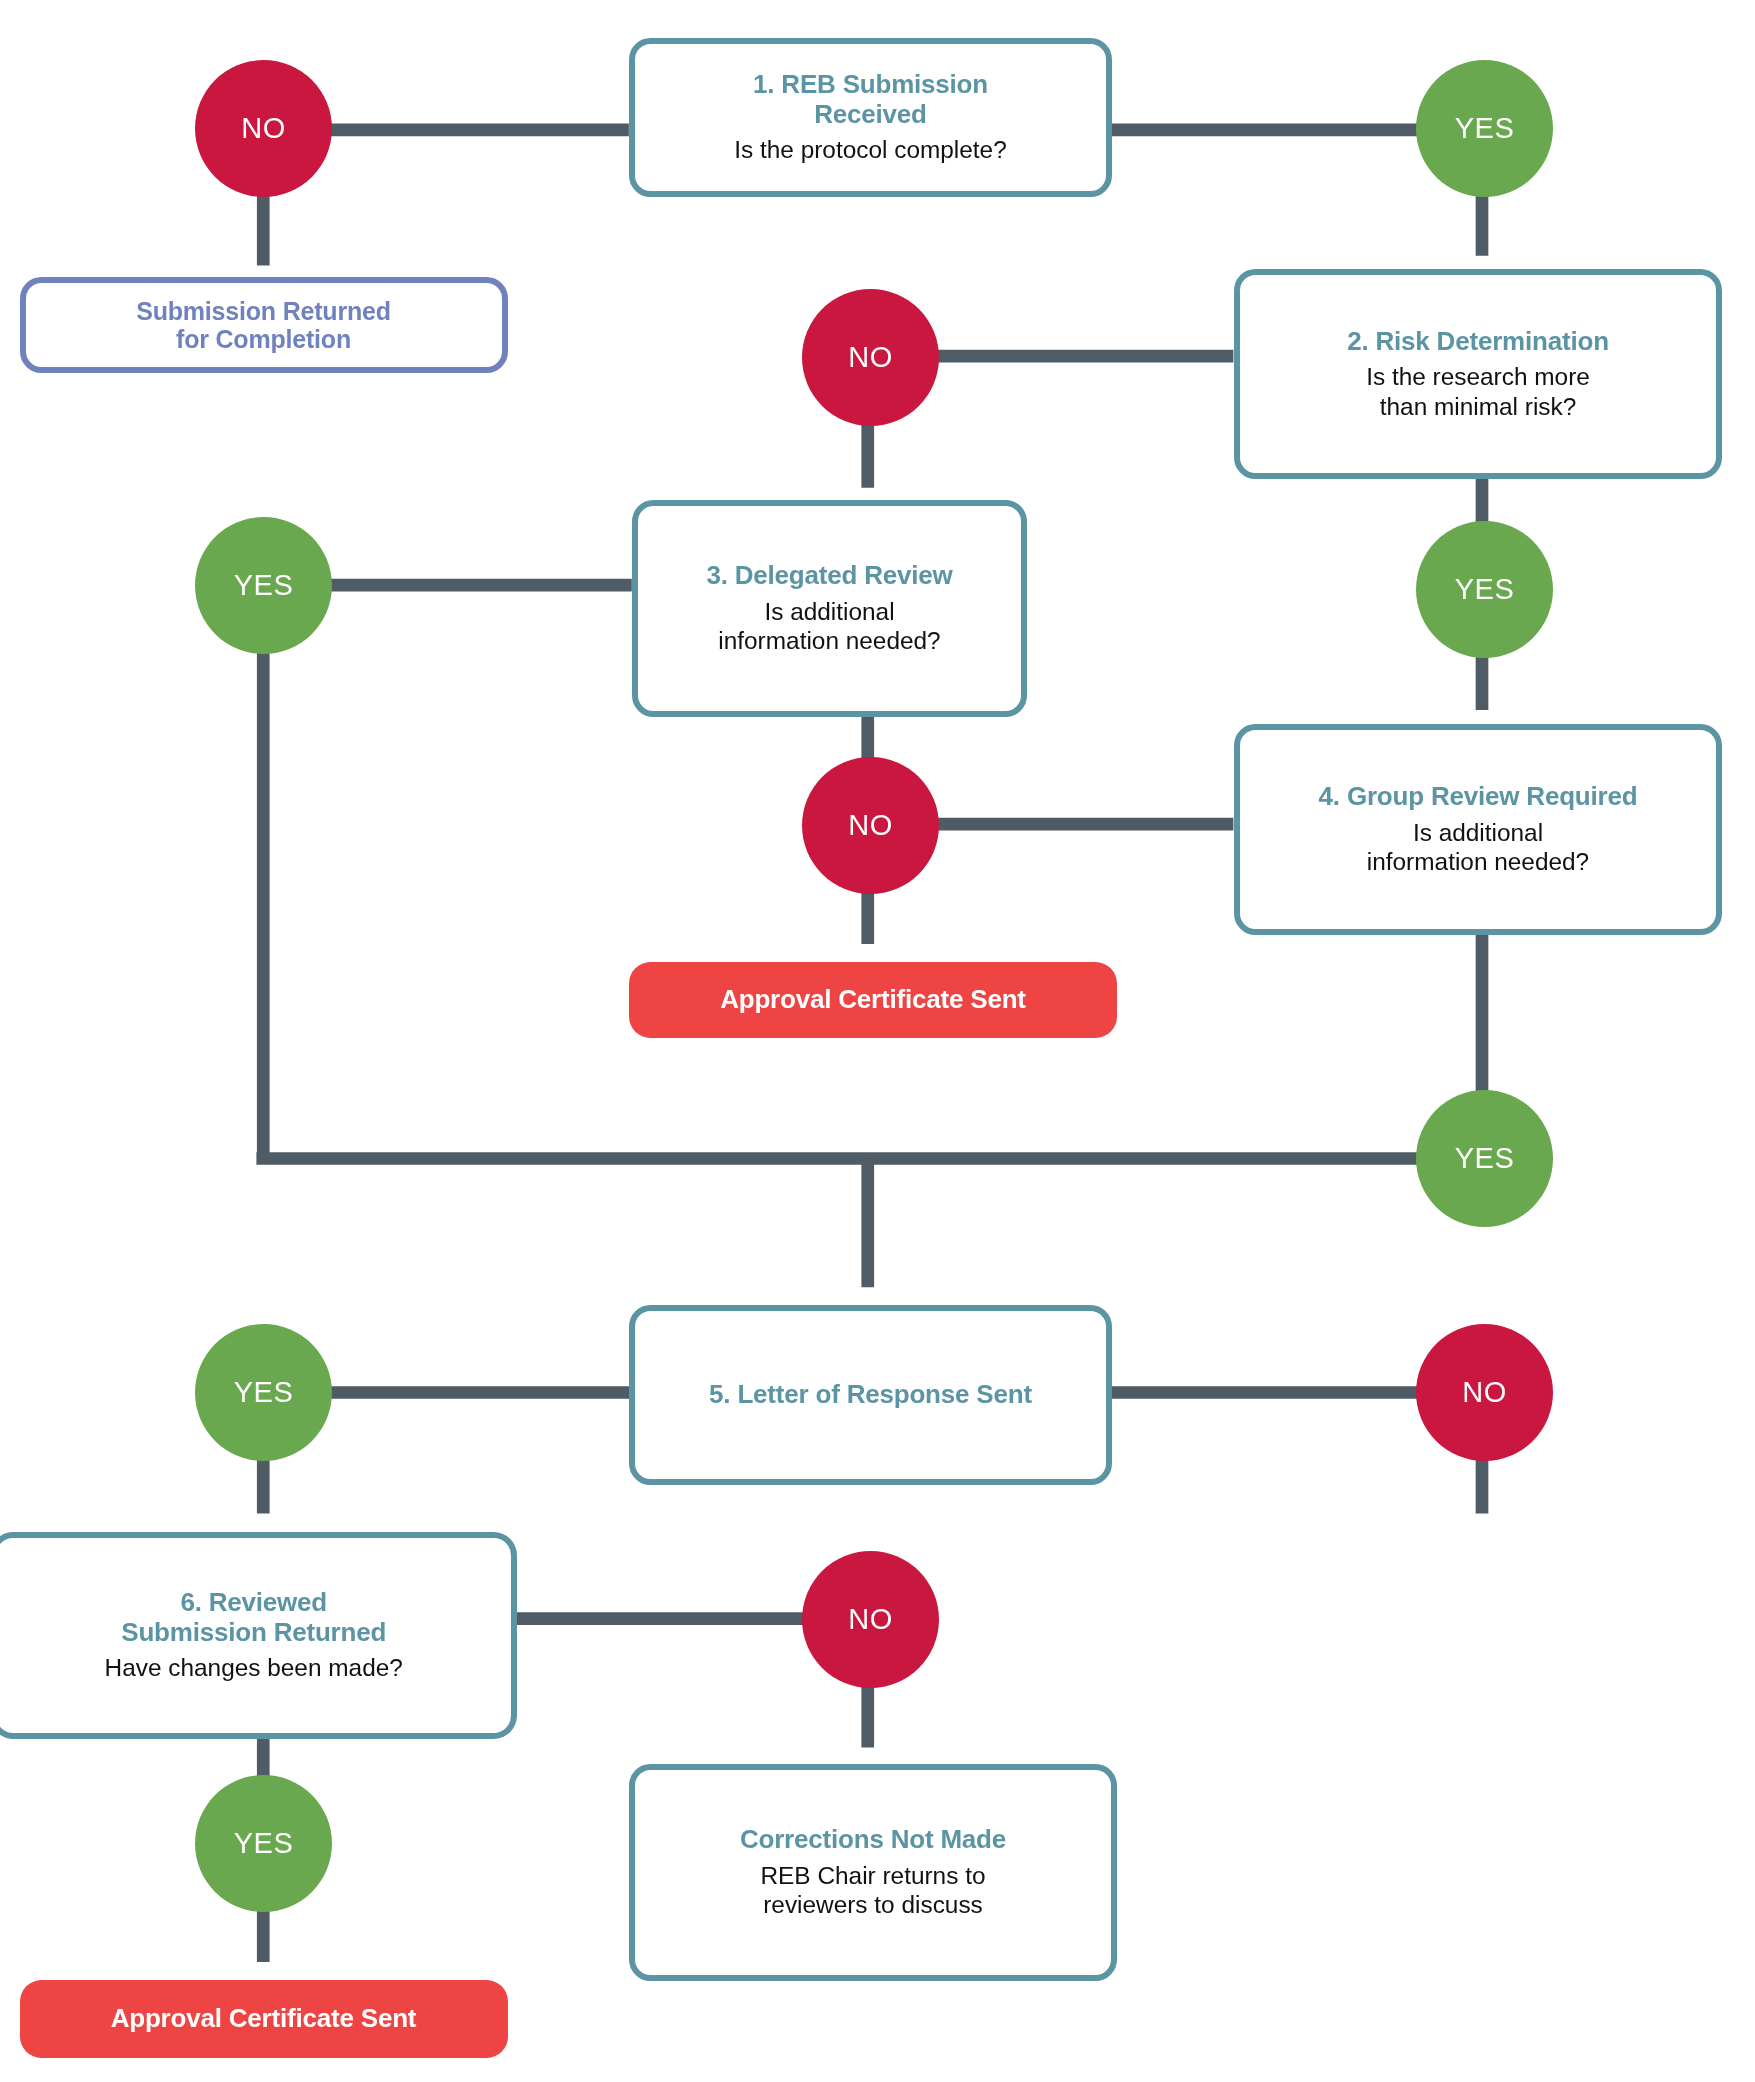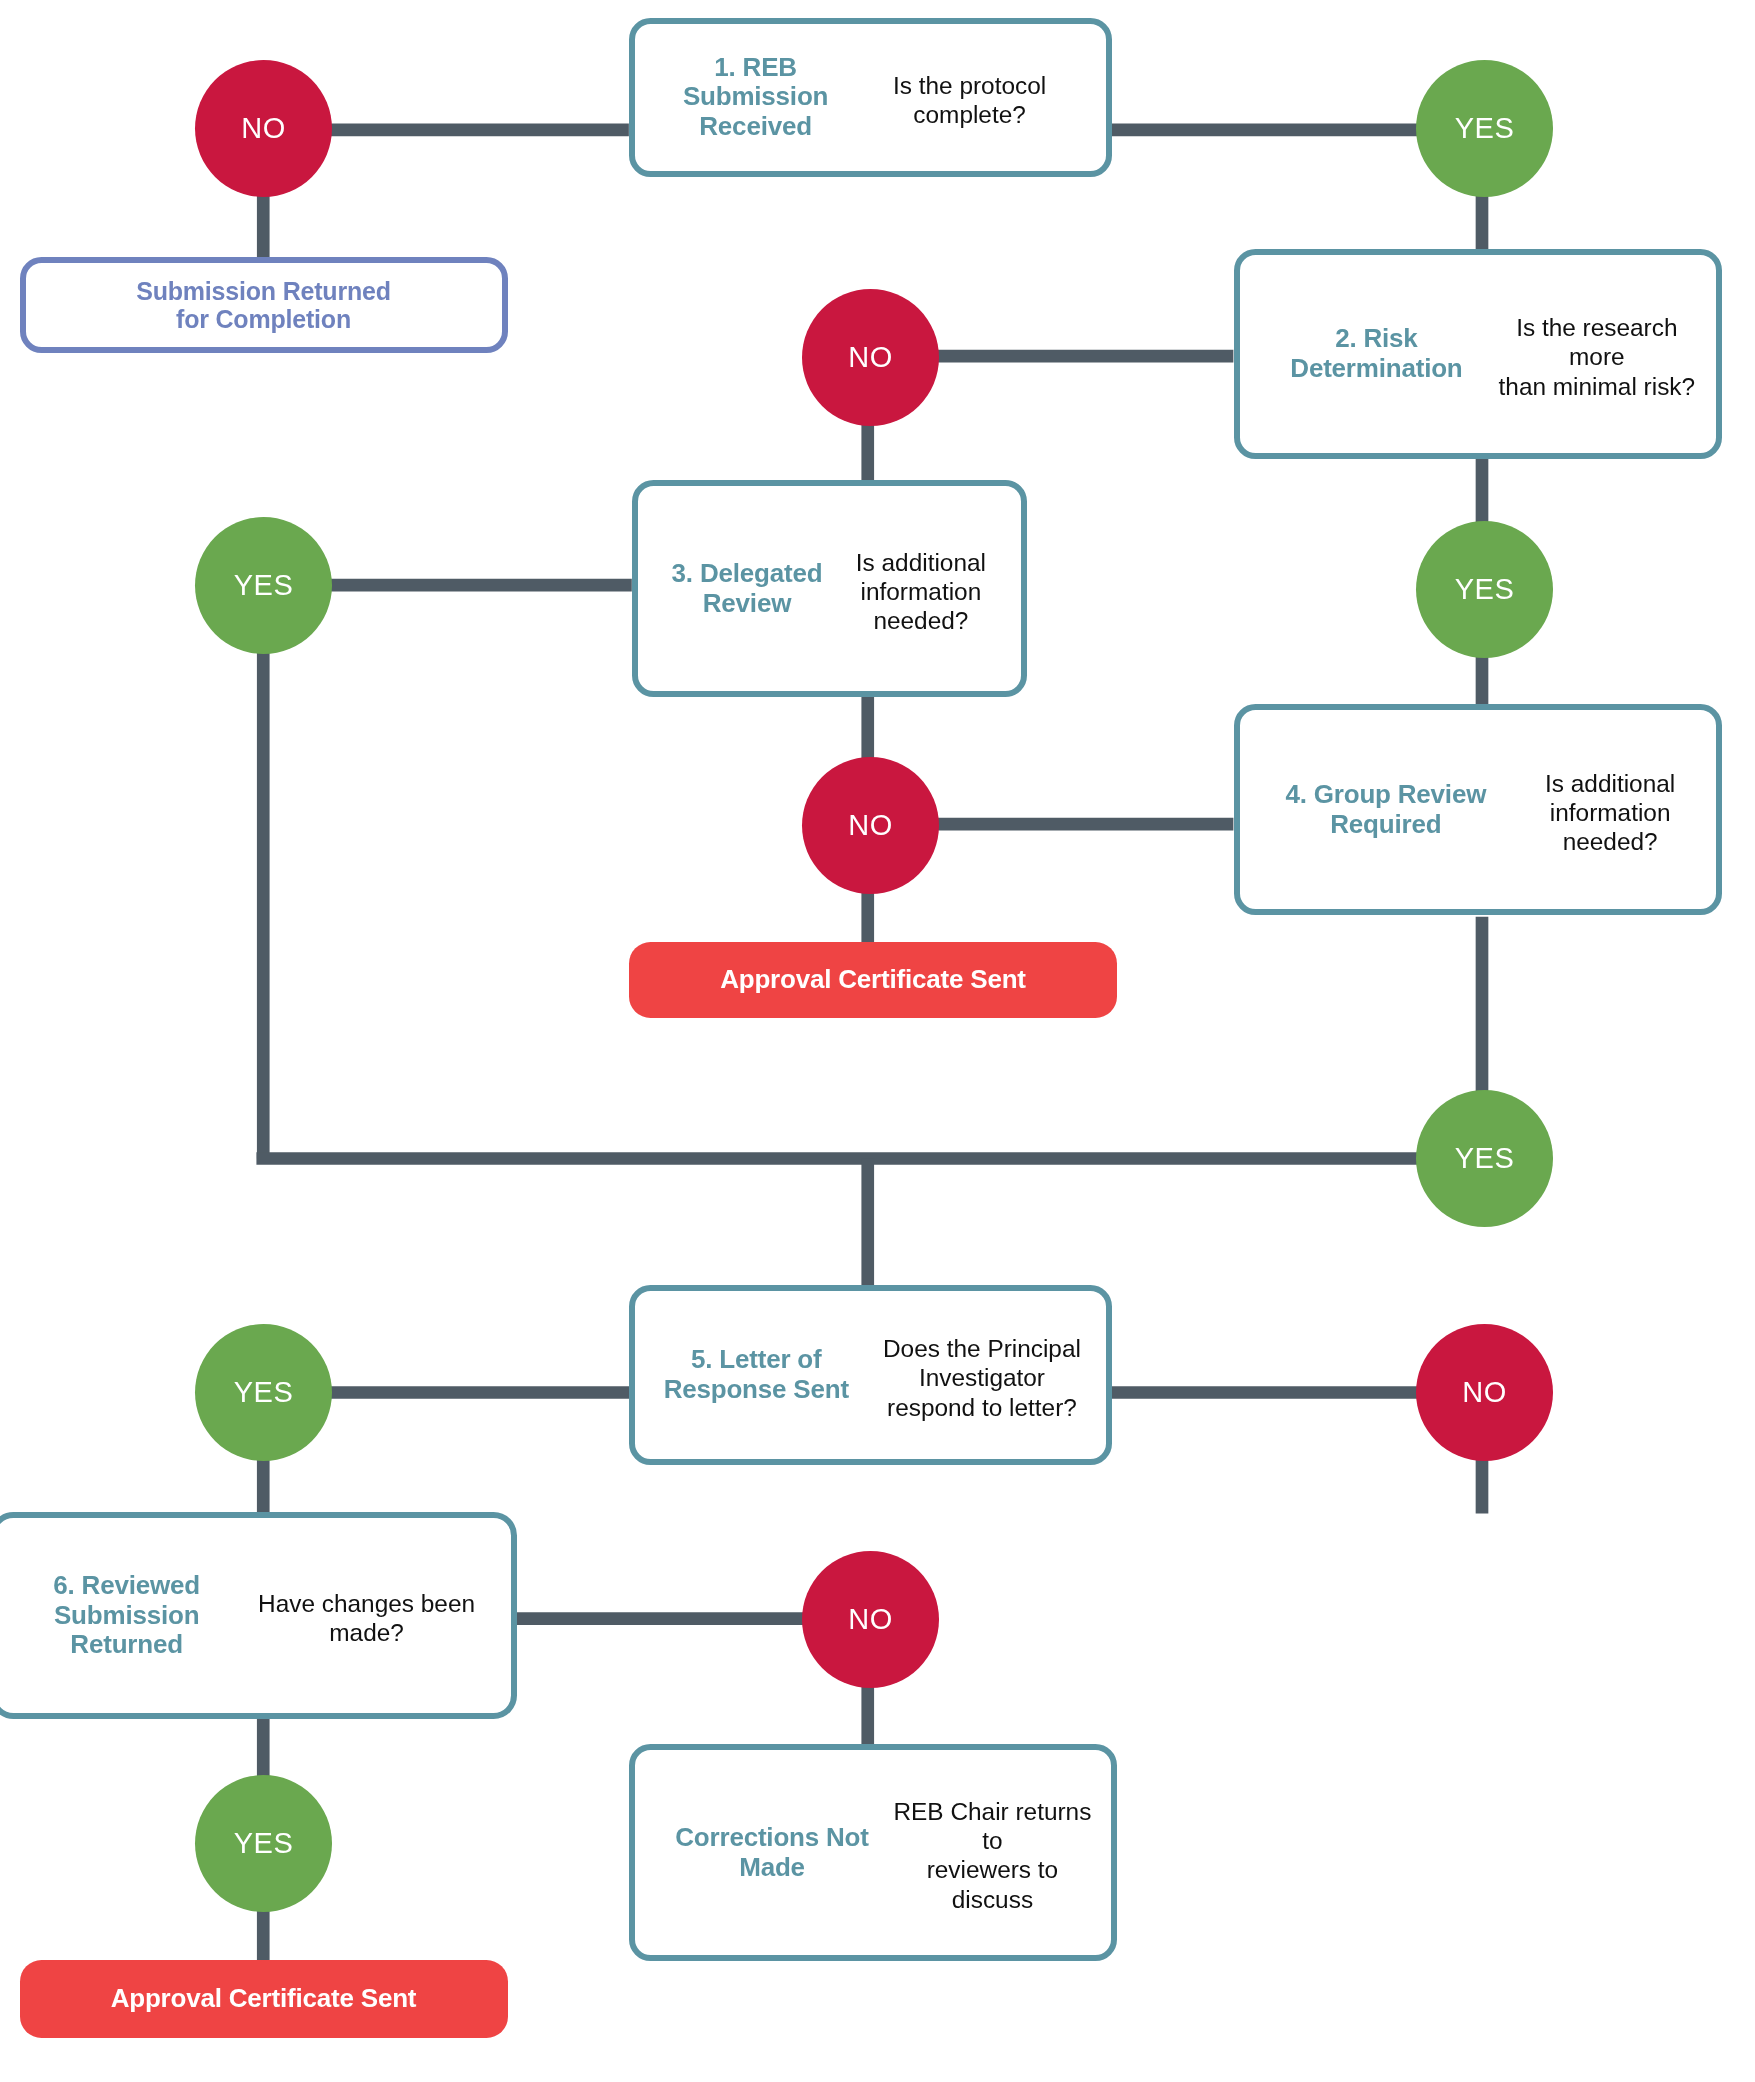--- a/index.html
+++ b/index.html
@@ -25,25 +25,26 @@
     top: 0;
     width: 1755px;
     height: 2082px;
   }
 
   
   .node {
     position: absolute;
     box-sizing: border-box;
     display: flex;
-    flex-direction: row;
+    flex-direction: column;
     align-items: center;
     justify-content: center;
     text-align: center;
     border-radius: 21.5px;
+    margin-top: 20px;
   }
   .node.process {
     background: #ffffff;
     border: 6.8px solid #5b94a3;
   }
   .node.terminal-outline {
     background: #ffffff;
     border: 6.8px solid #6f82be;
   }
   .node.terminal-filled {
@@ -175,24 +176,20 @@
       <span>information needed?</span>
     </div>
   </div>
 
   <div class="node terminal-filled" style="left:629px; top:942px; width:488px; height:76px;">
     <div class="node-title" style="font-size:26px;">Approval Certificate Sent</div>
   </div>
 
   <div class="node process" style="left:629px; top:1285px; width:483px; height:180px; padding:0 9.8px;">
     <div class="node-title" style="font-size:26px;">5. Letter of Response Sent</div>
-    <div class="node-sub" style="font-size:24.4px;">
-      <span>Does the Principal Investigator</span><br>
-      <span>respond to letter?</span>
-    </div>
   </div>
 
 
   <div class="node process" style="left:-9.8px; top:1512px; width:527px; height:207px; padding:0 17.6px; border-radius:23.4px;">
     <div class="node-title" style="font-size:26px;">
       <span>6. Reviewed</span><br>
       <span>Submission Returned</span>
     </div>
     <div class="node-sub" style="font-size:24.4px;">Have changes been made?</div>
   </div>

